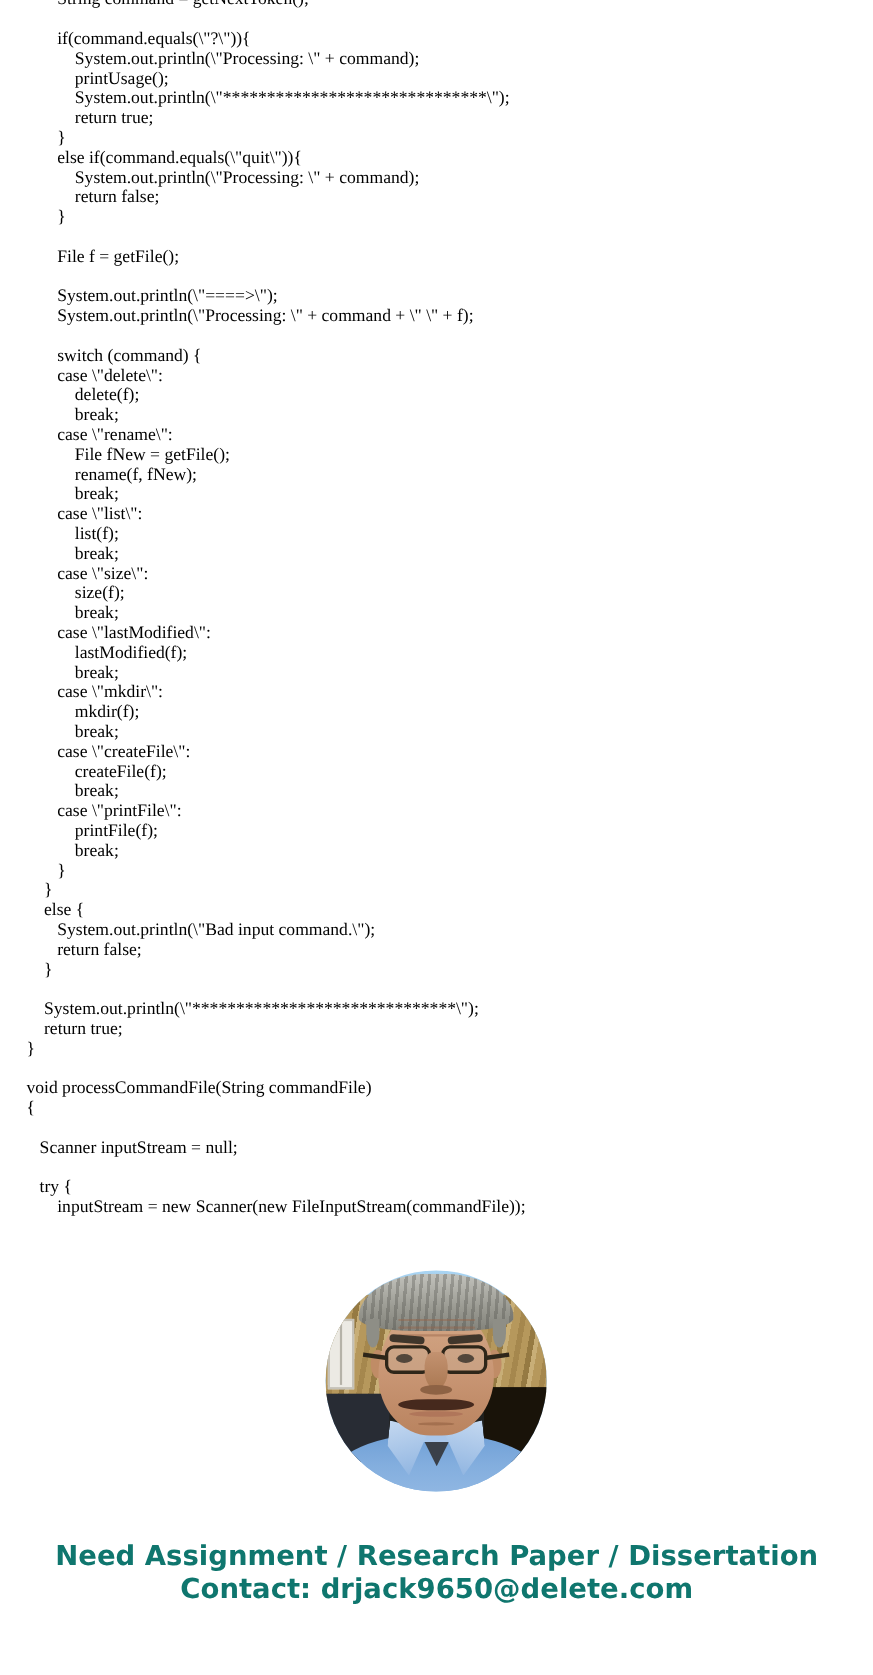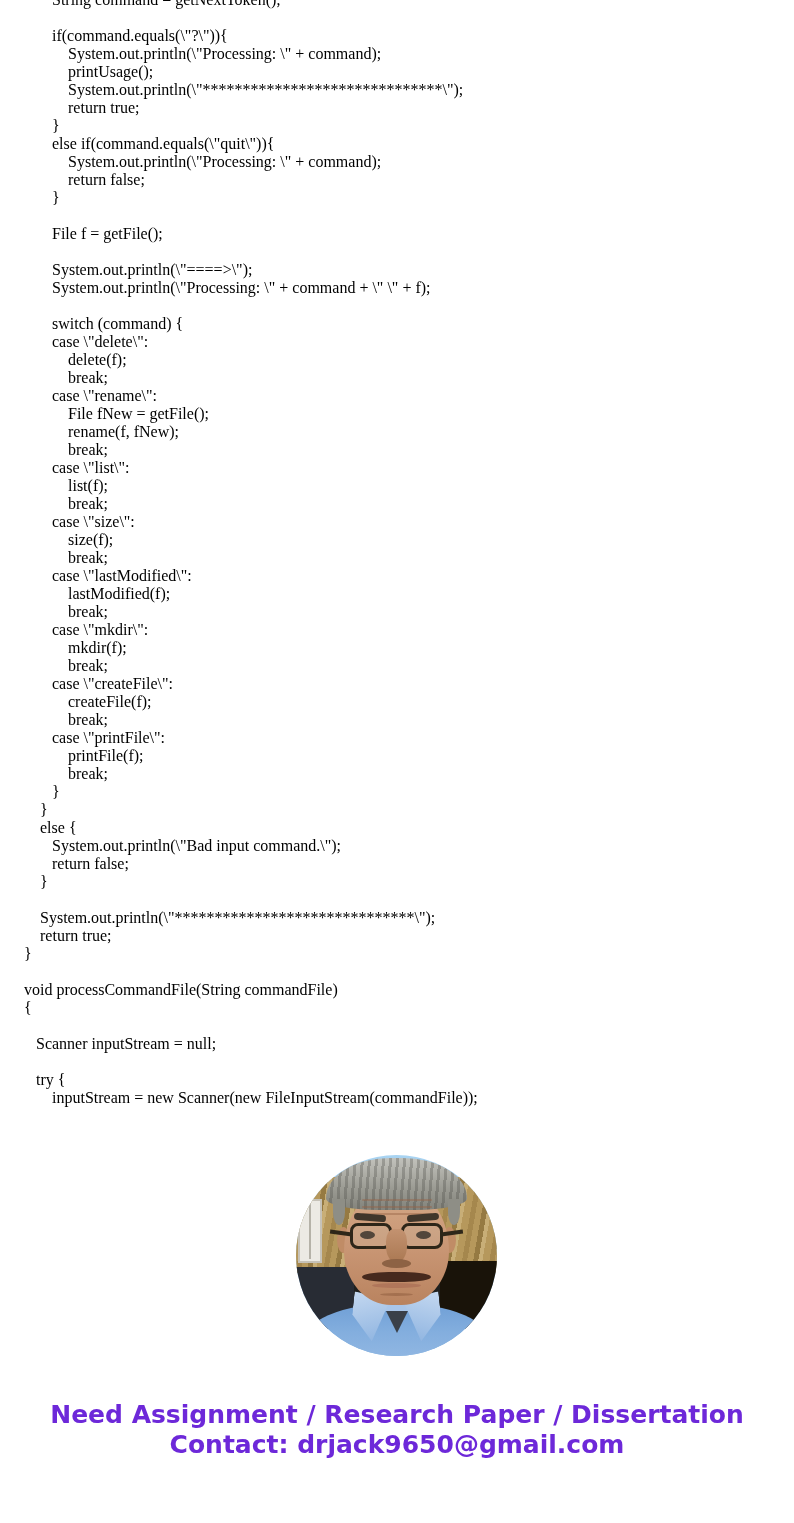--- a/index.html
+++ b/index.html
@@ -113,21 +113,21 @@
 
   
   .footer {
     position: absolute;
     left: 0; top: 1400px; width: 794px;
     text-align: center;
     font-family: "DejaVu Sans", "Liberation Sans", sans-serif;
     font-weight: 700;
     font-size: 25px;
     line-height: 30px;
-    color: #6d28d9;
+    color: #0f766e;
   }
   .footer .f-line { white-space: nowrap; }
 </style>
 </head>
 <body>
 
 <div class="page">
 
   <pre class="code">           String command = getNextToken();
 
@@ -226,16 +226,16 @@
     <div class="av-temple-r"></div>
     <div class="av-nose"></div>
     <div class="av-nostrils"></div>
     <div class="av-mouth"></div>
     <div class="av-lip"></div>
     <div class="av-chin"></div>
   </div>
 
   <div class="footer">
     <div class="f-line">Need Assignment / Research Paper / Dissertation</div>
-    <div class="f-line">Contact: drjack9650@gmail.com</div>
+    <div class="f-line">Contact: drjack9650@delete.com</div>
   </div>
 
 </div>
 
 </body></html>

